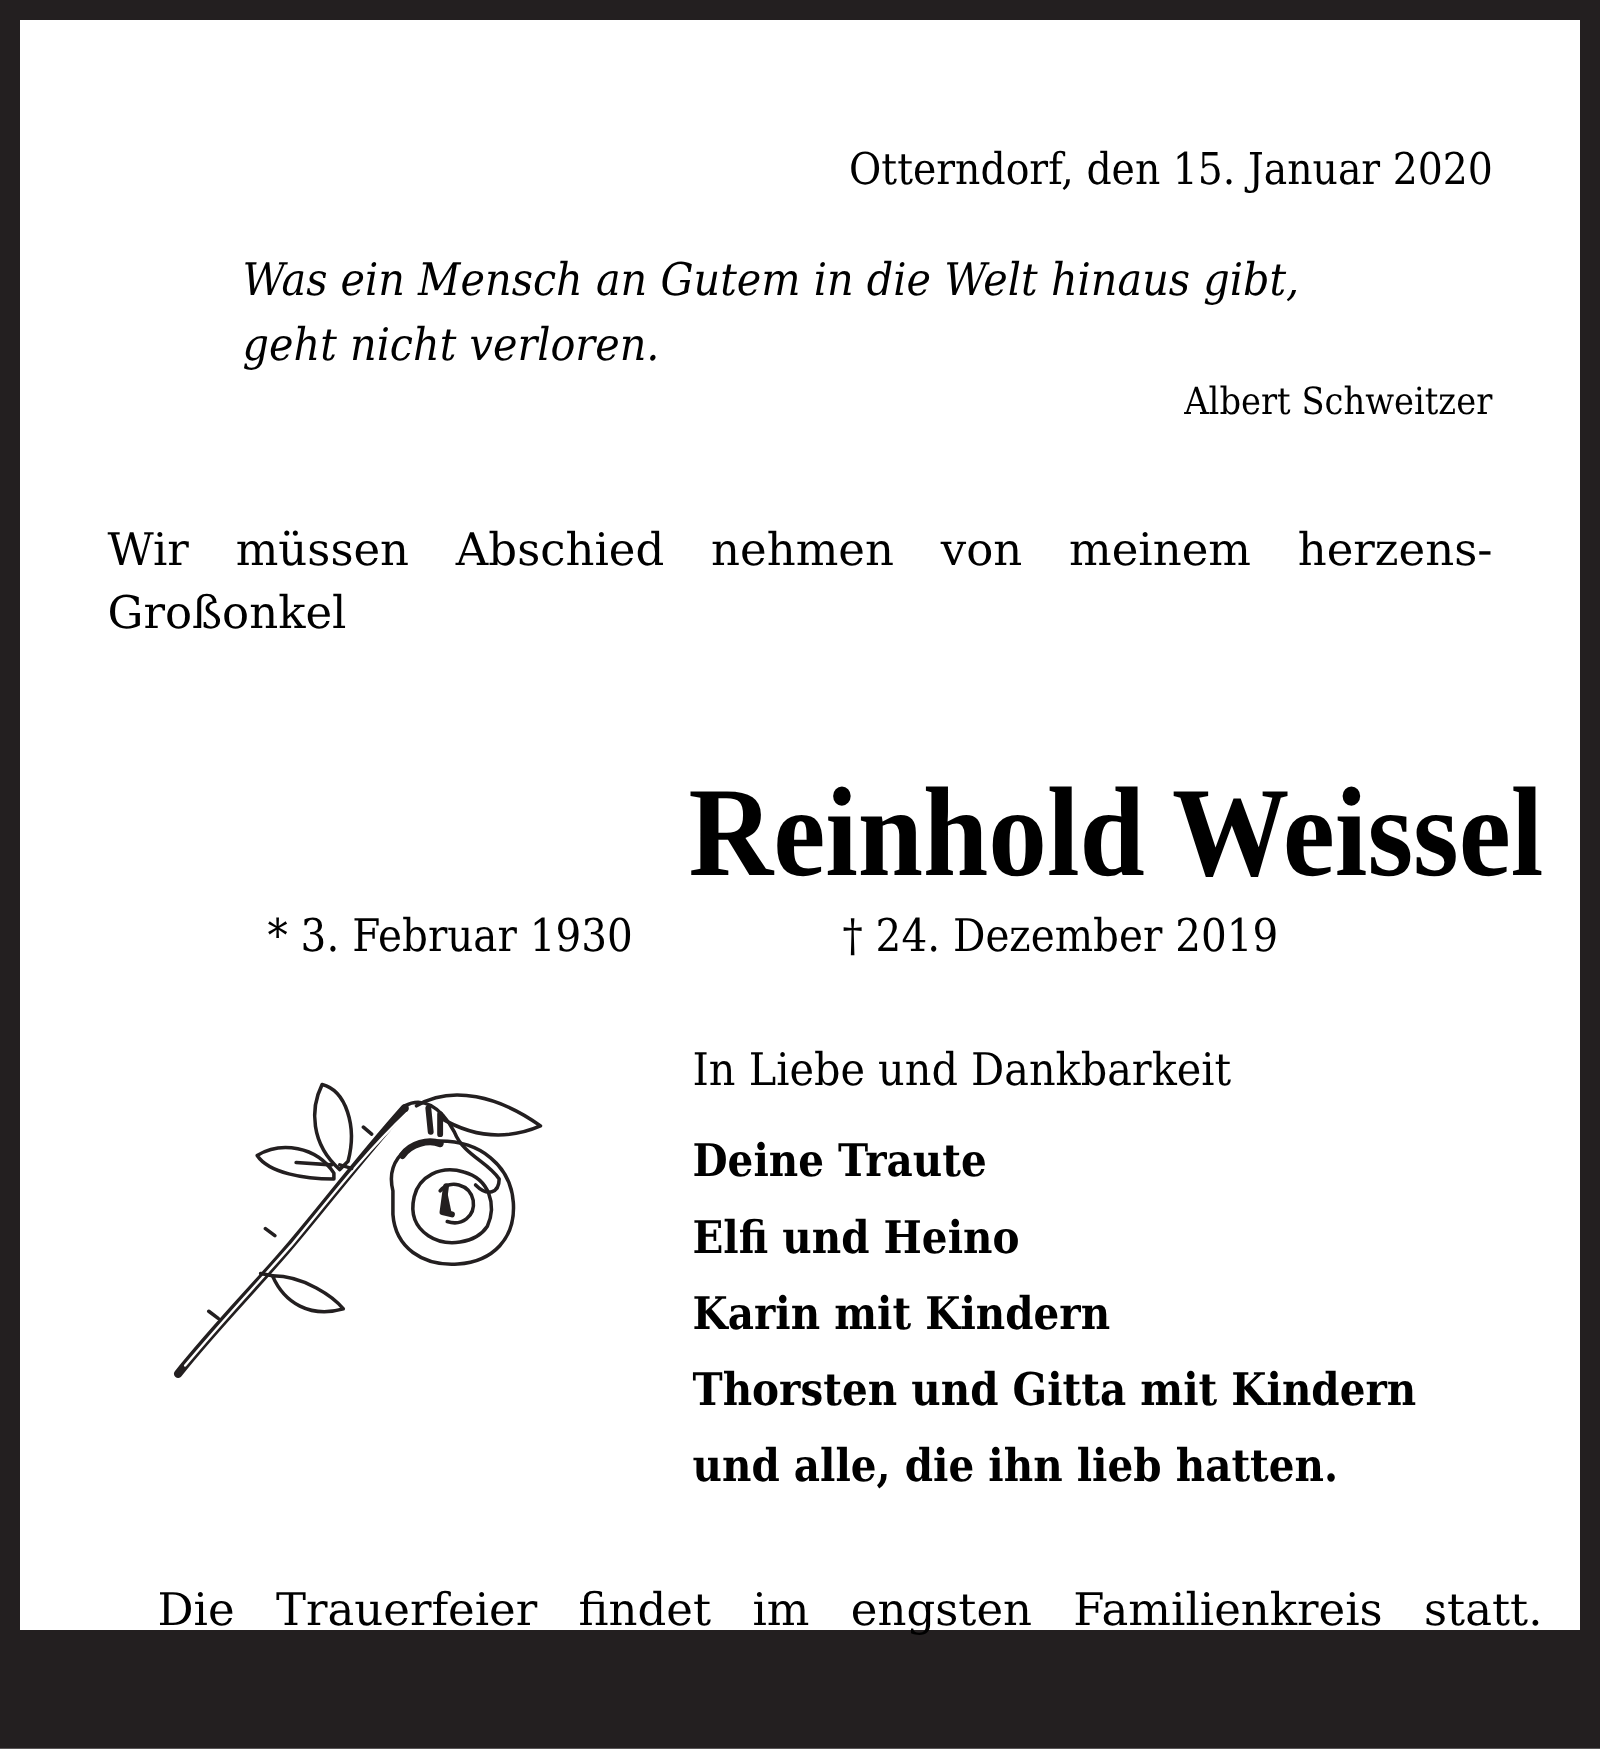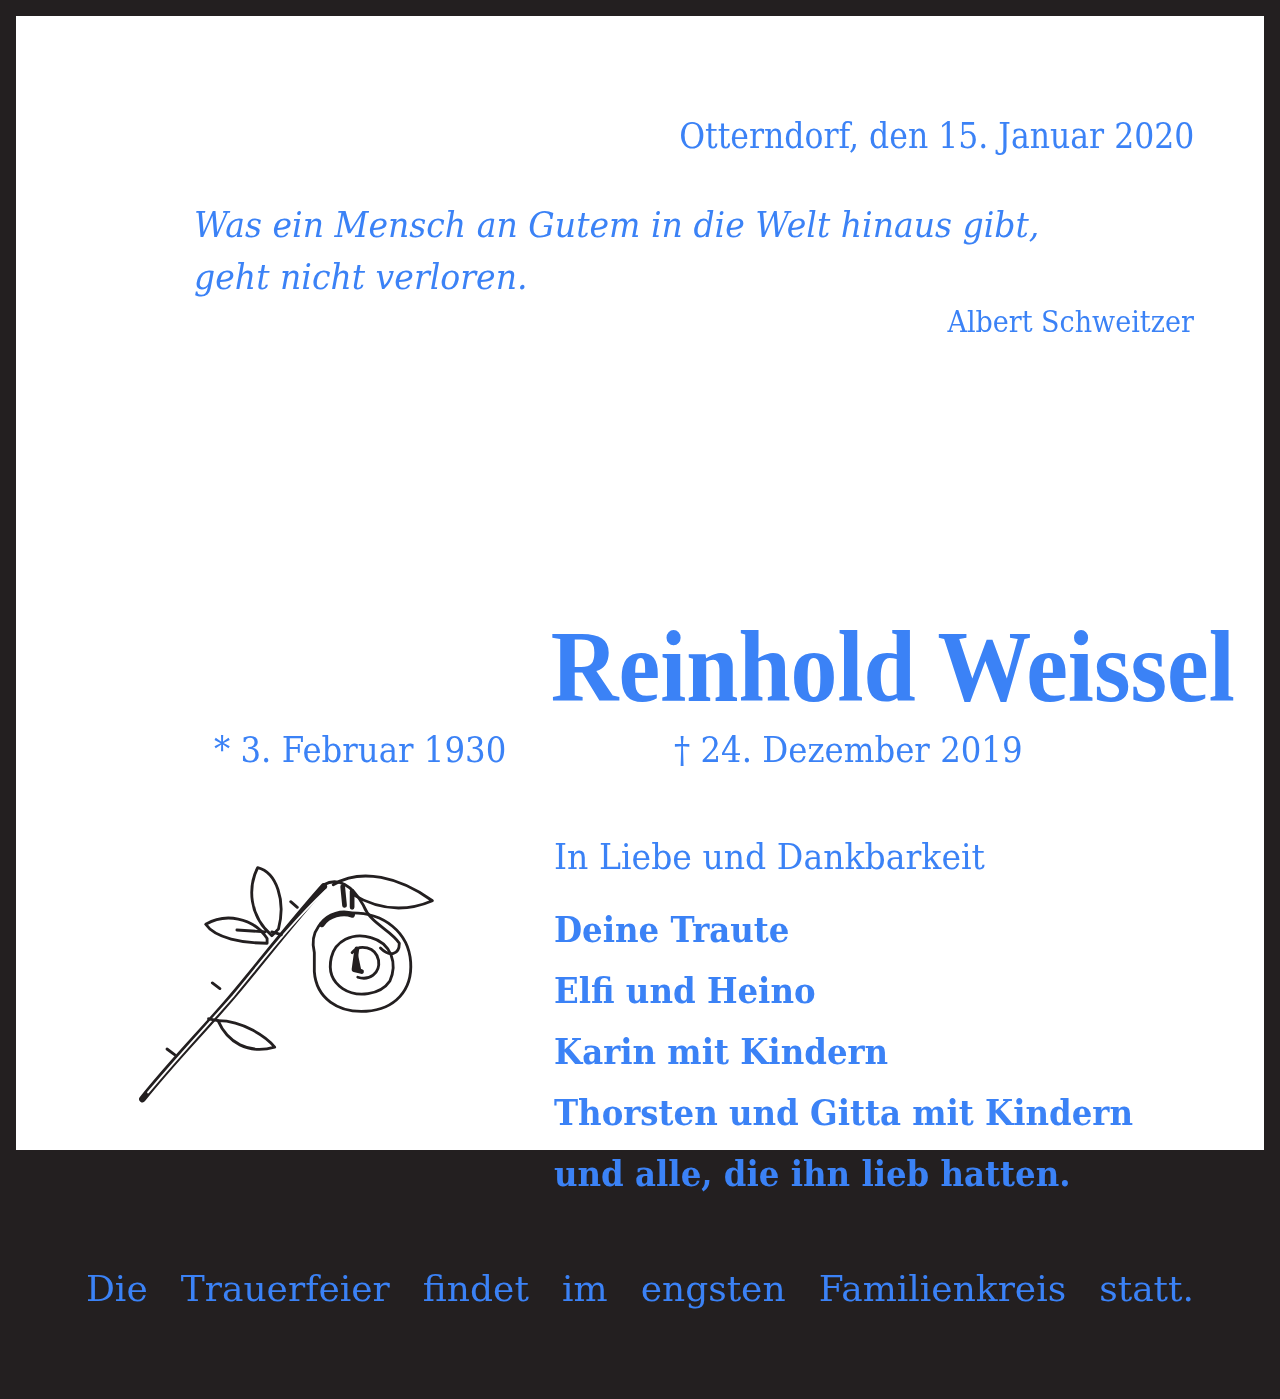--- a/index.html
+++ b/index.html
@@ -1,17 +1,17 @@
 <!DOCTYPE html>
 <html><head>
 <meta charset="utf-8">
 <style>
   html, body { margin:0; padding:0; }
   body { width:1280px; height:1399px; background:#231f20; position:relative; overflow:hidden; }
-  .page { position:absolute; left:16px; top:16px; width:1248px; height:1134px; background:#fff; color:#3b82f6; font-family:"DejaVu Serif", "Liberation Serif", serif; }
+  .page { position:absolute; left:16px; top:16px; width:1248px; height:1288px; background:#fff; color:#000000; font-family:"DejaVu Serif", "Liberation Serif", serif; }
   .abs { position:absolute; margin:0; white-space:nowrap; }
   .date { right:70px; top:100px; font-size:35px; transform-origin:right top; transform:scaleX(0.9); }
   .quote { left:178px; font-size:36px; font-style:italic; transform-origin:left top; transform:scaleX(0.92); }
   .quote1 { top:188px; }
   .quote2 { top:240px; }
   .author { right:70px; top:288px; font-size:30px; transform-origin:right top; transform:scaleX(0.9); }
   .intro { left:70px; width:1108px; top:400px; font-size:36px; line-height:50px; white-space:normal; text-align:justify; text-align-last:left; }
   .intro .ln { display:block; text-align:justify; text-align-last:justify; }
   .intro .ln.last { text-align-last:left; }
   .name { left:0; width:1248px; top:596px; text-align:right; font-family:"Liberation Serif", serif; font-weight:bold; font-size:102px; line-height:110px; }
@@ -28,20 +28,22 @@
 <body>
 
 <div class="page">
   <p class="abs date">Otterndorf, den 15. Januar 2020</p>
 
   <p class="abs quote quote1">Was ein Mensch an Gutem in die Welt hinaus gibt,</p>
   <p class="abs quote quote2">geht nicht verloren.</p>
   <p class="abs author">Albert Schweitzer</p>
 
   <div class="abs intro">
+    <span class="ln">Wir müssen Abschied nehmen von meinem herzens-</span>
+    <span class="ln last">Großonkel</span>
   </div>
 
   <div class="abs name"><span>Reinhold Weissel</span></div>
   <p class="abs born">* 3. Februar 1930</p>
   <p class="abs died">† 24. Dezember 2019</p>
 
   <svg class="abs rose" viewBox="0 0 360 280" fill="none" stroke="#231f20" stroke-width="3" stroke-linecap="round" stroke-linejoin="round">
 
     <path d="M28 265 C60 225 90 195 120 160 C150 125 180 85 220 40" stroke-width="7"></path>
     <path d="M34 258 C64 222 94 190 124 156 C154 120 184 80 222 44" stroke="#fff" stroke-width="2"></path>
@@ -65,14 +67,14 @@
     <path d="M240 40 L242 60 M250 45 L250 62" stroke-width="5"></path>
   </svg>
 
   <p class="abs love">In Liebe und Dankbarkeit</p>
   <p class="abs fam f0">Deine Traute</p>
   <p class="abs fam f1">Elfi und Heino</p>
   <p class="abs fam f2">Karin mit Kindern</p>
   <p class="abs fam f3">Thorsten und Gitta mit Kindern</p>
   <p class="abs fam f4">und alle, die ihn lieb hatten.</p>
 
-  <p class="abs closing" style="display:block;text-align:justify;text-align-last:justify;white-space:normal;">Die Trauerfeier findet im engsten Familienkreis statt.</p>
+  <p class="abs closing" style="display:block;text-align:justify;text-align-last:justify;white-space:normal;margin-left:40px;">Die Trauerfeier findet im engsten Familienkreis statt.</p>
 </div>
 
 </body></html>

